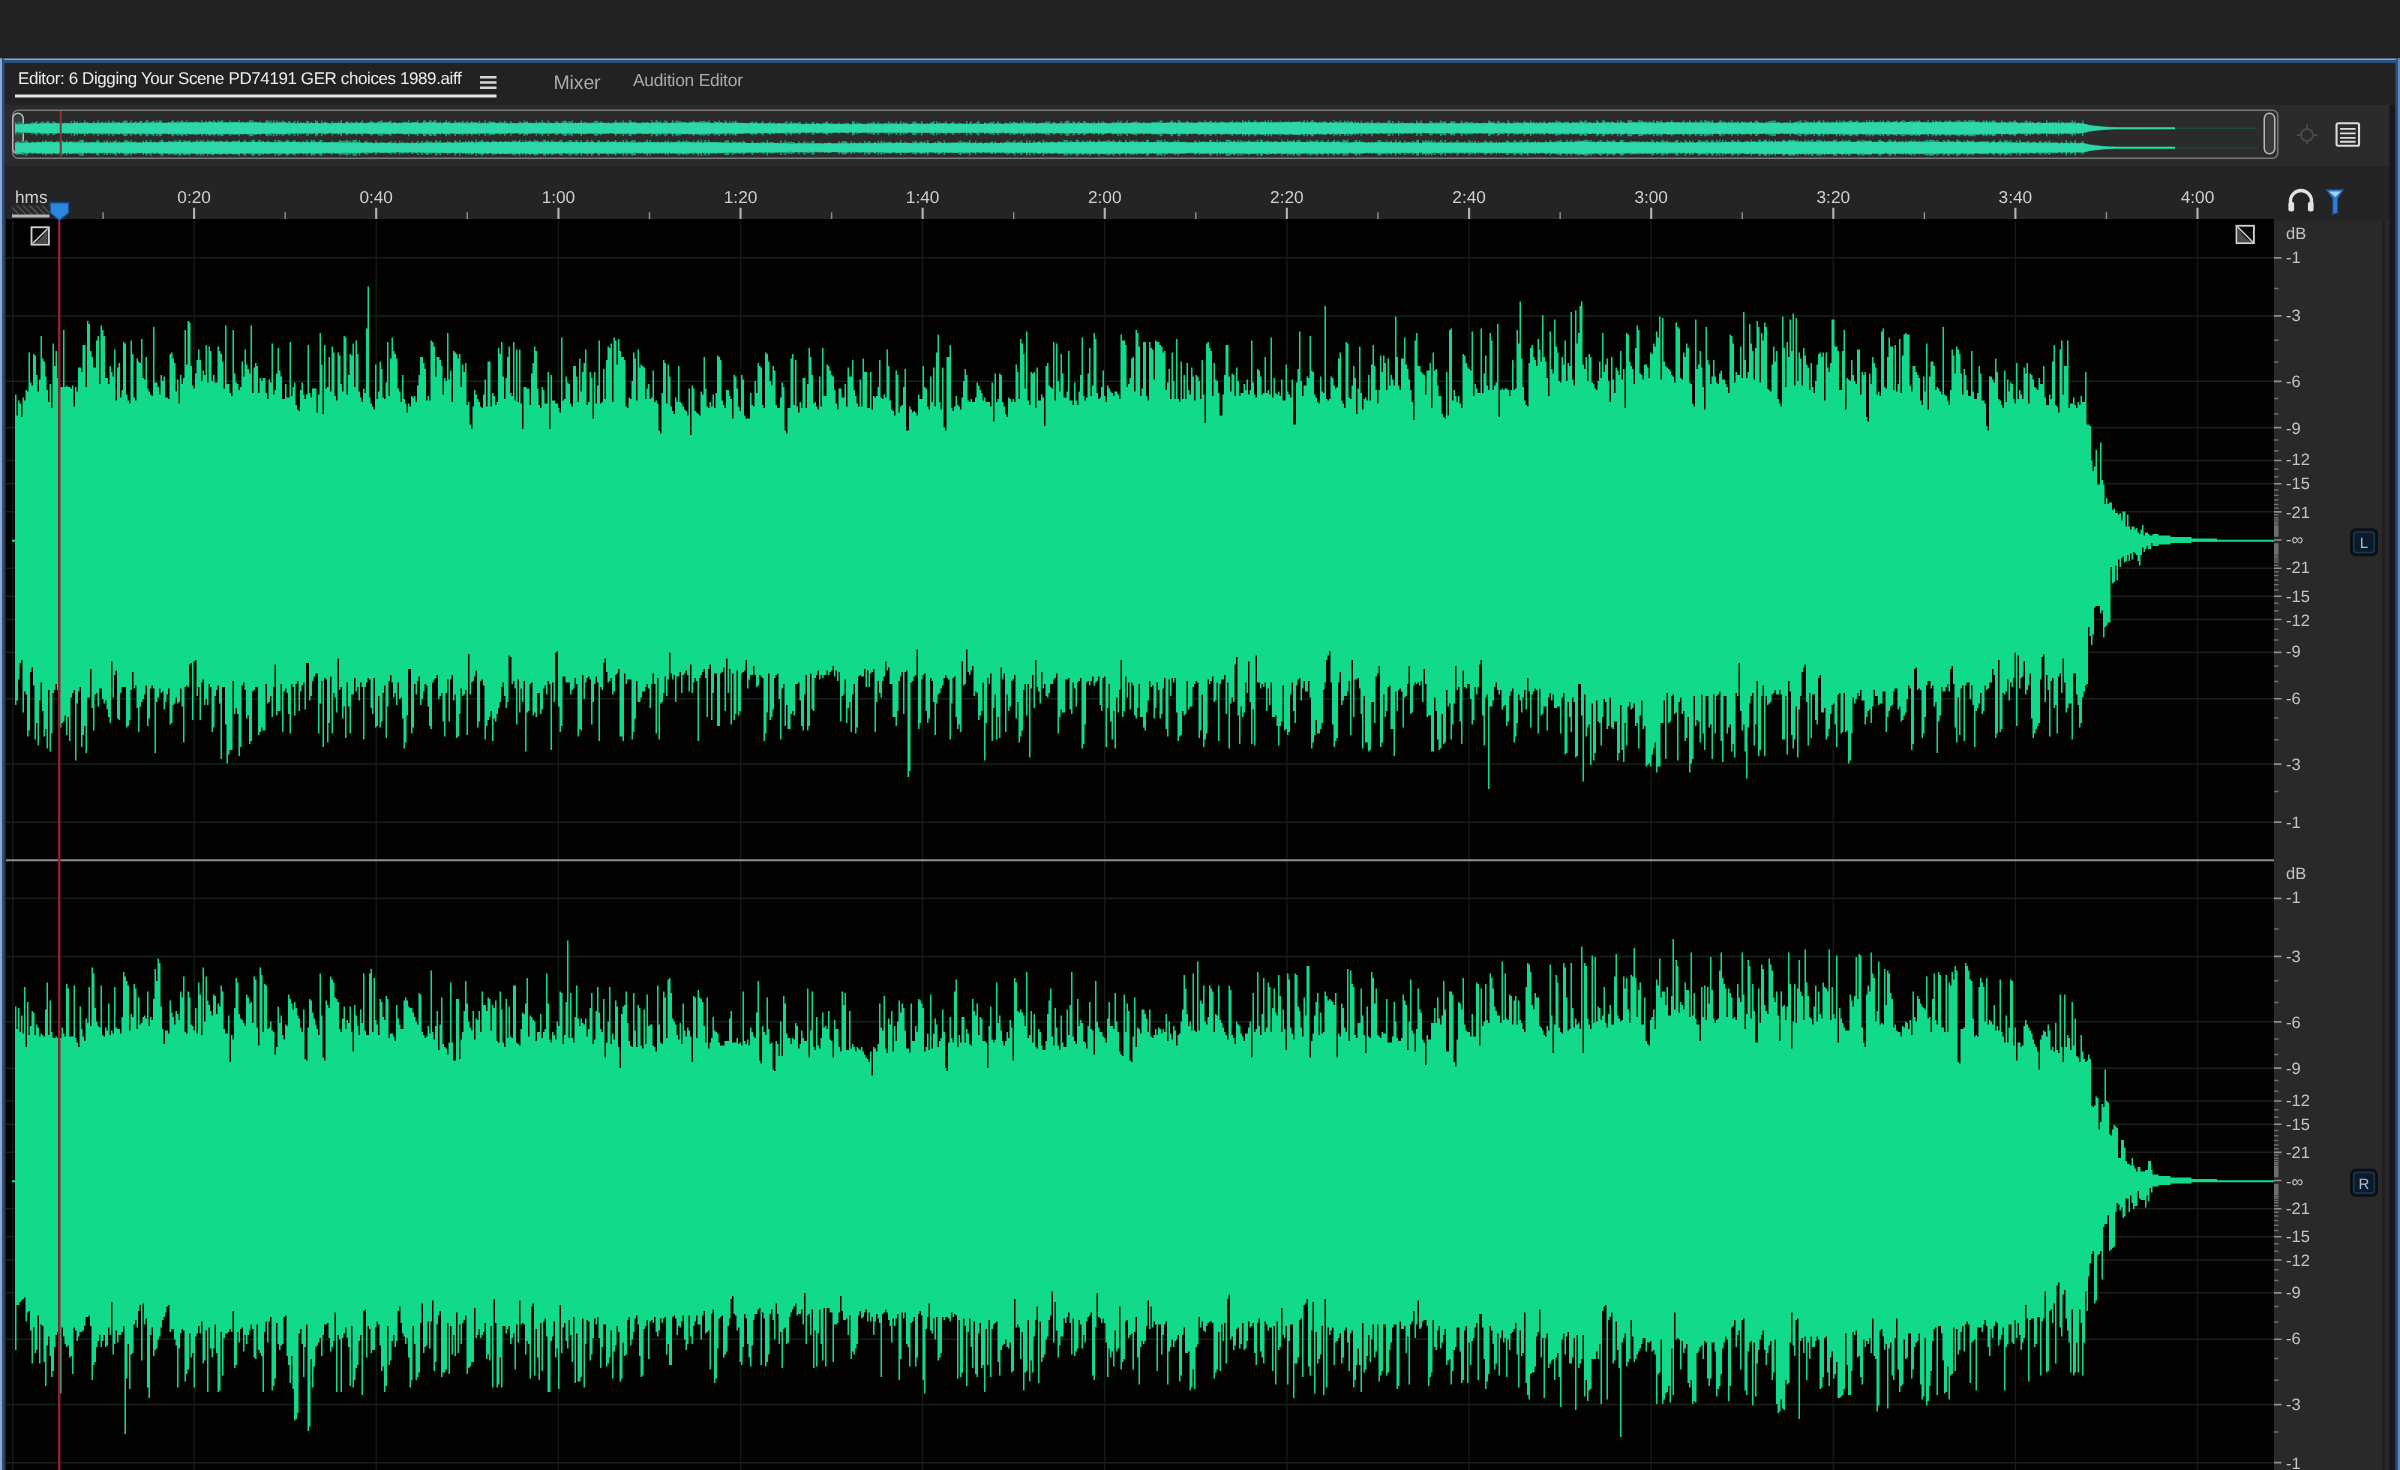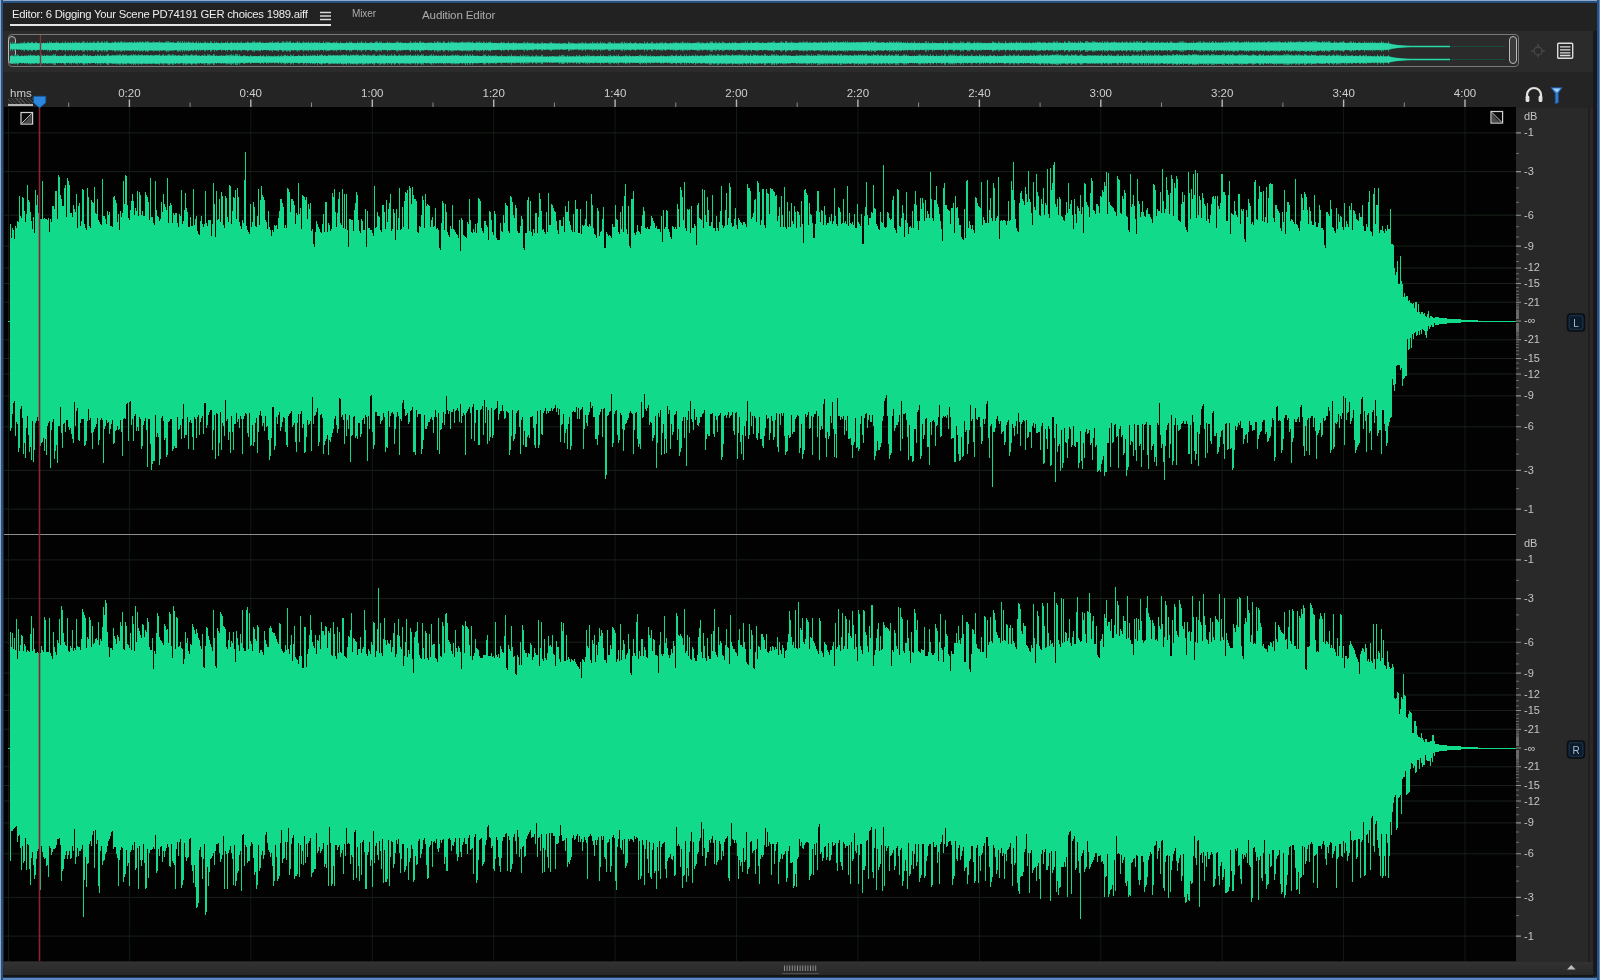--- a/index.html
+++ b/index.html
@@ -1,37 +1,37 @@
 <!DOCTYPE html>
 <html><head><meta charset="utf-8">
 <style>
 * { margin:0; padding:0; box-sizing:border-box; }
 html,body { width:1600px; height:980px; background:#232223; overflow:hidden;
   font-family:"Liberation Sans", sans-serif; }
-#root { position:relative; width:1600px; height:788px; }
+#root { position:relative; width:1600px; height:788px;margin-top:39px; }
 .abs { position:absolute; }
 .rl { font:11.5px "Liberation Sans",sans-serif; fill:#cfcfcf; }
 .dl { font:11px "Liberation Sans",sans-serif; fill:#c4c4c4; }
 .lr { font:10px "Liberation Sans",sans-serif; fill:#9fc0de; }
 </style></head>
 <body>
 <div id="root">
 
 <div class="abs" style="left:0;top:0;width:1600px;height:980px;background:#232223"></div>
 <div class="abs" style="left:3;top:31px;left:3px;width:1594px;height:41px;background:#2b2b2b"></div>
 <div class="abs" style="left:3px;top:72px;width:1594px;height:36px;background:#242424"></div>
 <div class="abs" style="left:4px;top:107px;width:1512px;height:2px;background:#000"></div>
 <div class="abs" style="left:4px;top:108px;width:1512px;height:853px;background:#020202"></div>
 <div class="abs" style="left:1516px;top:108px;width:77px;height:868px;background:#292929"></div>
 <div class="abs" style="left:1588px;top:108px;width:2px;height:868px;background:#231d1d"></div>
 <div class="abs" style="left:1593px;top:31px;width:4px;height:945px;background:#18181c"></div>
 
 <div class="abs" style="left:12px;top:7.5px;font-size:11.3px;letter-spacing:-0.25px;color:#ededed;white-space:nowrap">Editor: 6 Digging Your Scene PD74191 GER choices 1989.aiff</div>
 <div class="abs" style="left:10px;top:23.5px;width:321px;height:2.4px;background:#e4e4e4"></div>
-<div class="abs" style="left:352px;top:7.5px;font-size:10px;letter-spacing:-0.1px;color:#ababab">Mixer</div>
+<div class="abs" style="left:369px;top:7.5px;font-size:13px;letter-spacing:-0.1px;color:#ababab">Mixer</div>
 <div class="abs" style="left:422px;top:7.5px;font-size:11.6px;letter-spacing:-0.15px;color:#ababab">Audition Editor</div>
 
 <div class="abs" style="left:8px;top:33.5px;width:1511px;height:33px;border:1.4px solid #787878;border-radius:4px;"></div>
 <div class="abs" style="left:8px;top:36px;width:8px;height:28px;border:1.6px solid #b8b8b8;border-radius:4px;background:#3a3a3a"></div>
 <div class="abs" style="left:1509px;top:36px;width:8px;height:28px;border:1.6px solid #b8b8b8;border-radius:4px;background:#3a3a3a"></div>
 
 <div class="abs" style="left:8px;top:97.5px;width:25px;height:6.5px;background:repeating-linear-gradient(45deg,#4a4a4a 0 1px,#282828 1px 3px)"></div>
 <div class="abs" style="left:8px;top:104px;width:25px;height:1.8px;background:#b5b5b5"></div>
 
 <div class="abs" style="left:3px;top:962px;width:1590px;height:13px;background:linear-gradient(#323232,#282828)"></div>

